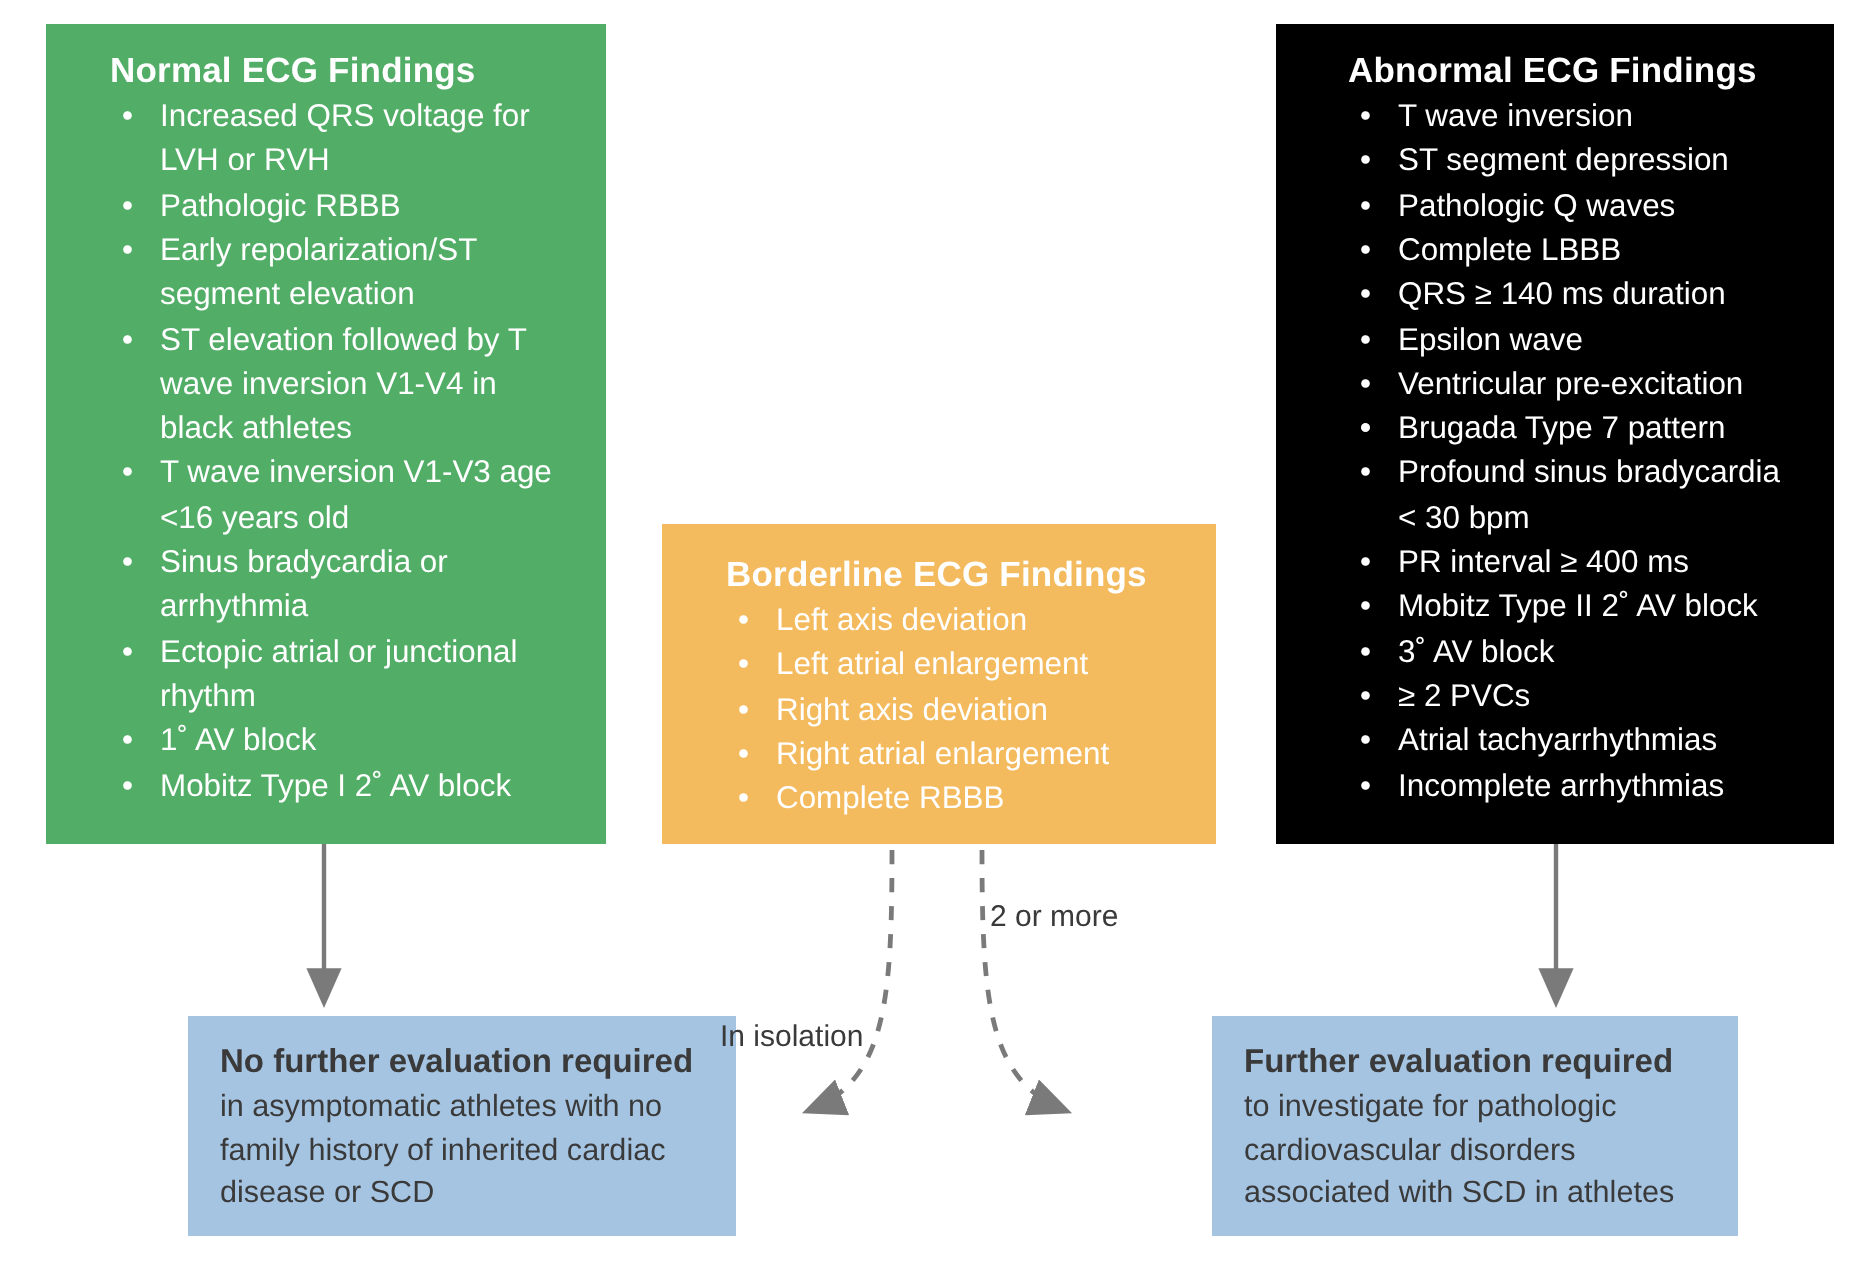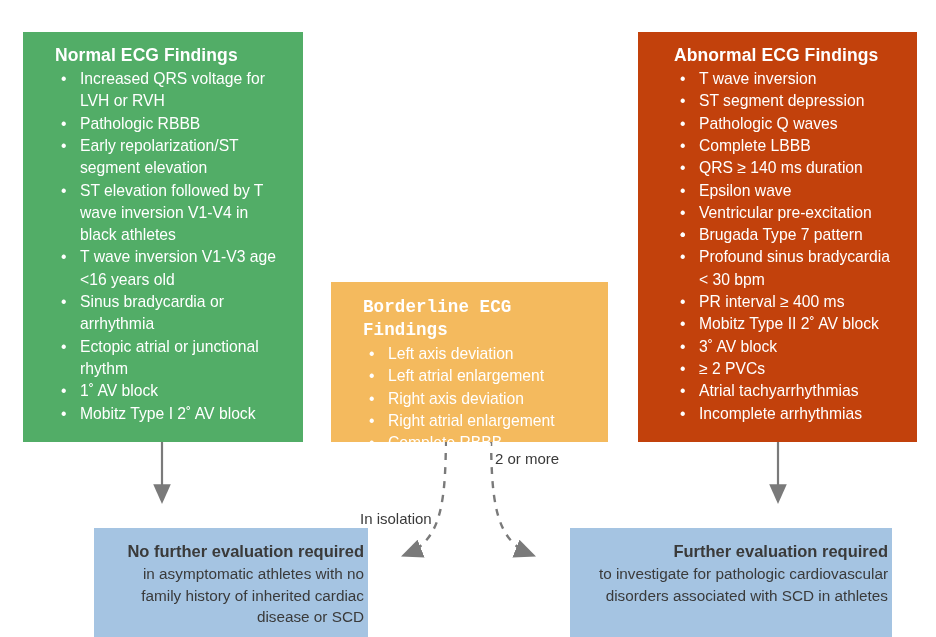--- a/index.html
+++ b/index.html
@@ -19,21 +19,20 @@
   .canvas {
     position: absolute;
     left: 0; top: 0;
     width: 936px;
     height: 637px;
   }
 
   .box {
     position: absolute;
     box-sizing: border-box;
-    margin-top: 20px;
   }
 
   
   .findings {
     color: #ffffff;
     padding: 12px 14px 12px 32px;
   }
   .findings .box-title {
     font-size: 17.5px;
     font-weight: bold;
@@ -62,57 +61,56 @@
   }
 
   #green-box {
     left: 23px; top: 12px;
     width: 280px; height: 410px;
     background: #52ad67;
   }
   #red-box {
     left: 638px; top: 12px;
     width: 279px; height: 410px;
-    background: #c2410c;
+    background: #000000;
     padding-left: 36px;
   }
   #orange-box {
     left: 331px; top: 262px;
     width: 277px; height: 160px;
     background: #f4ba5e;
     padding-top: 14px;
   }
-  #orange-box .box-title { margin-bottom: 1px; font-family: Liberation Mono, monospace; }
+  #orange-box .box-title { margin-bottom: 1px; }
 
   
   .outcome {
     background: #a5c4e2;
     color: #3b3b3b;
     padding: 13px 4px 12px 16px;
-    text-align: right;
   }
   .outcome .out-title {
     font-size: 16.5px;
     font-weight: bold;
     line-height: 1.3;
     margin: 0 0 1px 0;
     color: #3a3a3a;
   }
   .outcome .out-body {
     font-size: 15.3px;
     line-height: 1.38;
     color: #3a3a3a;
   }
   #blue-left {
     left: 94px; top: 508px;
     width: 274px; height: 110px;
   }
   #blue-right {
-    left: 570px; top: 508px;
-    width: 322px; height: 110px;
+    left: 606px; top: 508px;
+    width: 263px; height: 110px;
   }
 
   
   .conn-label {
     position: absolute;
     font-size: 15px;
     color: #3a3a3a;
     white-space: nowrap;
   }
   #label-isolation { left: 360px; top: 474px; margin-top: 36px; }

